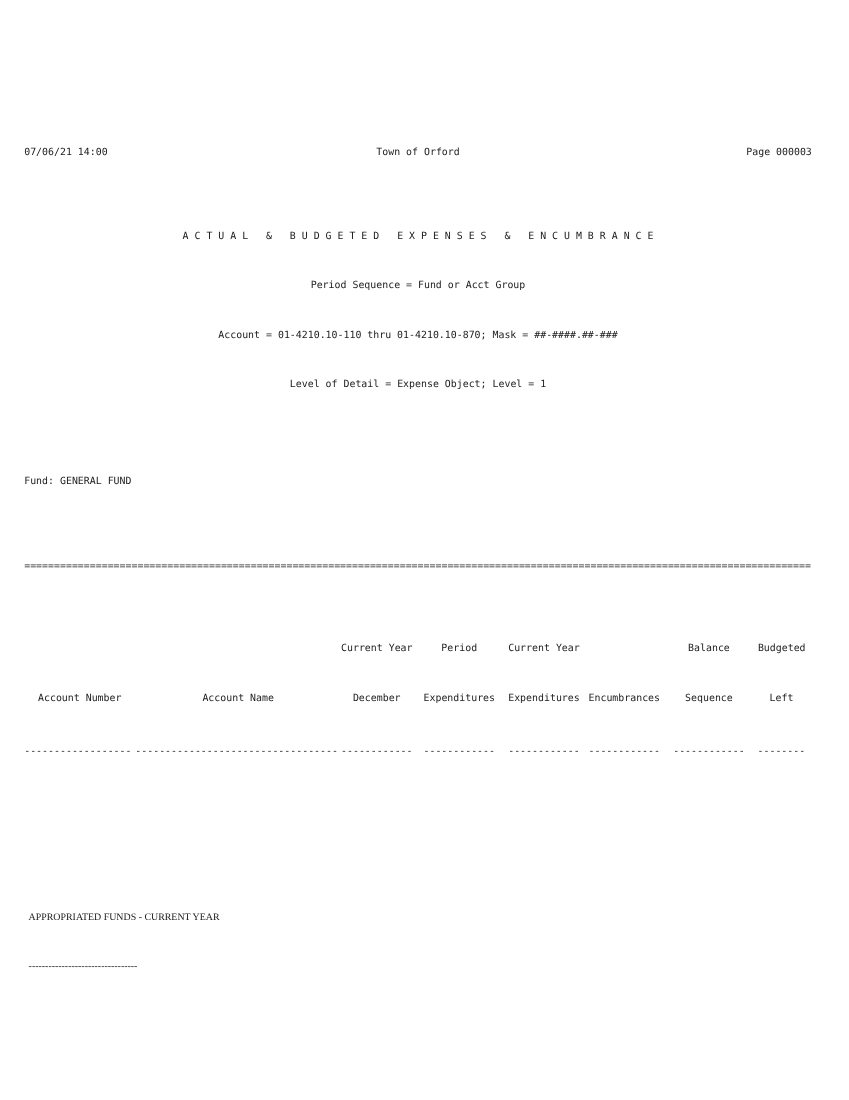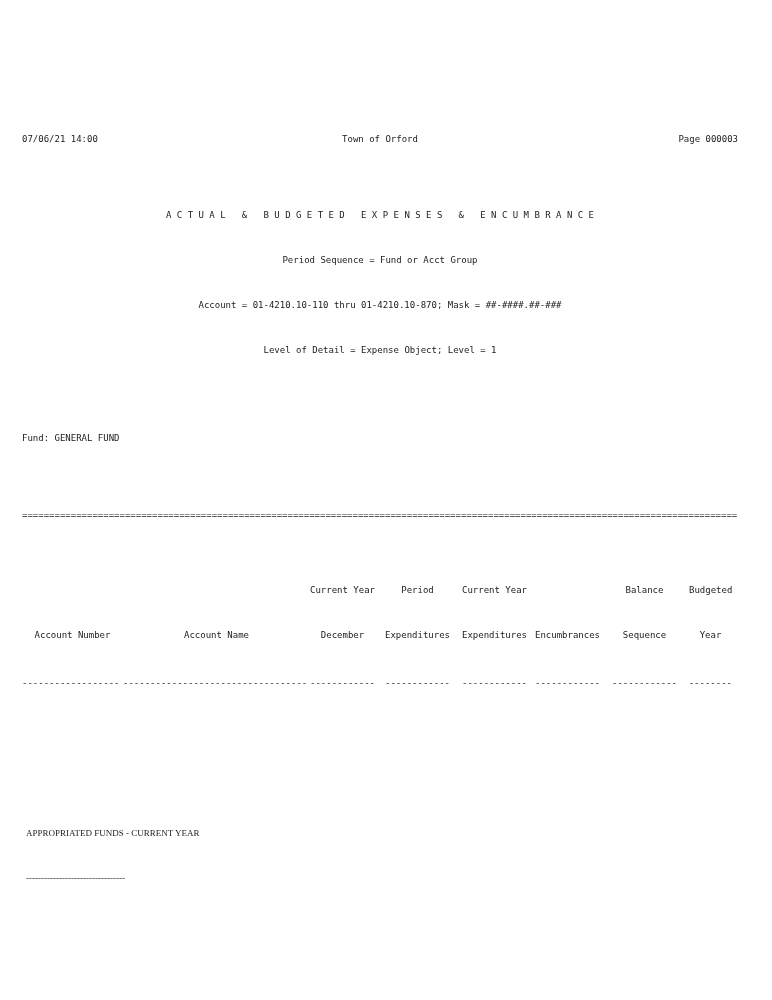--- a/index.html
+++ b/index.html
@@ -86,21 +86,21 @@
     <span class="c8 hc">Budgeted</span>
   </div>
   <div class="trow">
     <span class="c1 hc">Account Number</span>
     <span class="c2 hc">Account Name</span>
     <span class="c3 hc">December</span>
     <span class="c4 hc">Expenditures</span>
     <span class="c5 hc">Expenditures</span>
     <span class="c6 hc">Encumbrances</span>
     <span class="c7 hc">Sequence</span>
-    <span class="c8 hc">Year</span>
+    <span class="c8 hc">Left</span>
   </div>
   <div class="trow mt3">
     <span class="c1">------------------</span>
     <span class="c2">----------------------------------</span>
     <span class="c3">------------</span>
     <span class="c4">------------</span>
     <span class="c5">------------</span>
     <span class="c6">------------</span>
     <span class="c7">------------</span>
     <span class="c8">--------</span>

